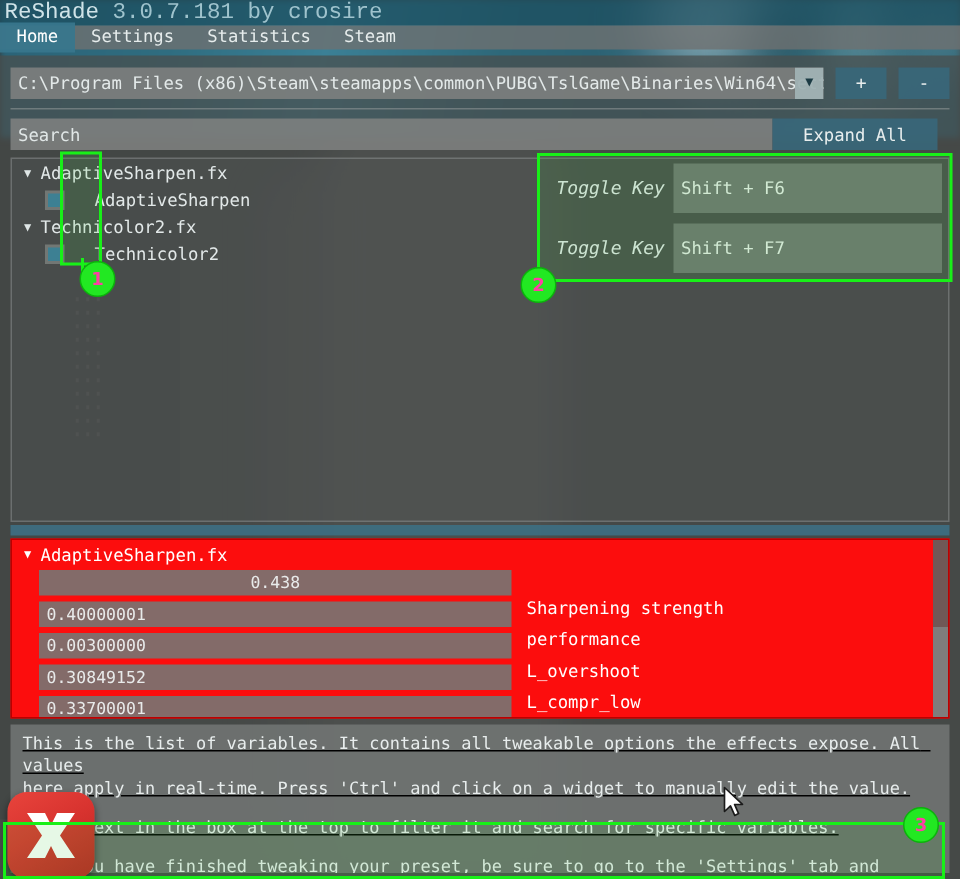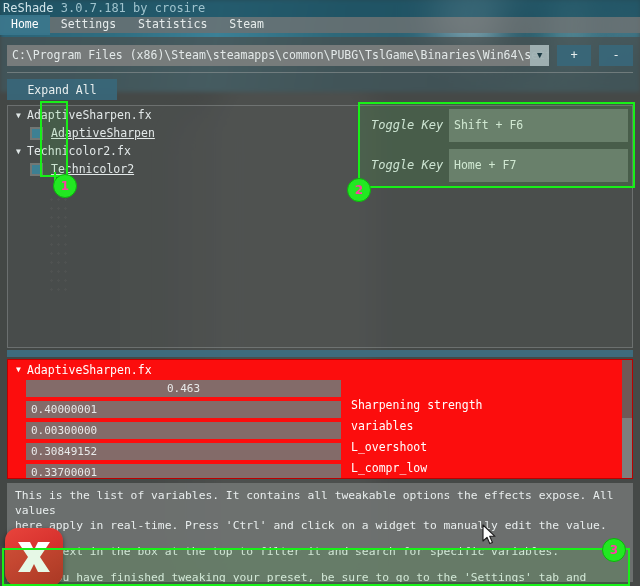--- a/index.html
+++ b/index.html
@@ -28,22 +28,22 @@
   .fig-arm{left:175px;top:110px;width:70px;height:470px;background:#4a4a47;opacity:.9;border-radius:40px;}
   .fig-head{left:250px;top:-10px;width:90px;height:90px;background:#5c5c58;opacity:.6;border-radius:50%;}
   .wall-l{left:0px;top:40px;width:120px;height:546px;background:#333432;opacity:.8;}
   .wall-l2{left:108px;top:40px;width:40px;height:546px;background:#444542;opacity:.7;}
   .dots{position:absolute;left:48px;top:195px;width:22px;height:100px;opacity:.22;
         background-image:radial-gradient(#cfcfcf 1px,transparent 1.2px);
         background-size:7px 9px;filter:blur(.4px);}
 
   
   .titlebar{position:absolute;left:0;top:0;width:640px;height:17px;
-    background:rgba(28,78,94,.72);color:#cfe3e8;font-size:12px;line-height:17px;padding-left:3px;
-    box-sizing:border-box;white-space:nowrap;}
+    background:rgba(28,78,94,.72);color:#cfe3e8;font-size:15px;line-height:17px;padding-left:3px;
+    box-sizing:border-box;white-space:nowrap;font-family:Liberation Mono, monospace;}
   .titlebar .ver{color:#9fc3cd;}
 
   
   .menubar{position:absolute;left:0;top:17px;width:640px;height:16px;
     background:rgba(110,113,112,.80);display:flex;align-items:center;box-sizing:border-box;}
   .tab{font-size:11.5px;color:#e6ecec;padding:3px 11px 4px 11px;line-height:13px;}
   .tab.active{background:rgba(56,118,140,.95);color:#ffffff;}
 
   
   .body{position:absolute;left:0;top:37px;width:640px;height:549px;
@@ -71,21 +71,21 @@
   
   .techlist{position:absolute;left:7px;top:68px;width:626px;height:243px;
     background:rgba(86,90,89,.30);border:1px solid rgba(150,155,155,.45);box-sizing:border-box;}
   .tech-row{display:flex;align-items:center;height:18px;padding-left:8px;}
   .arrow{color:#dfe6e6;font-size:8px;width:11px;}
   .techname{color:#e2e8e8;font-size:11.5px;}
   .child{display:flex;align-items:center;height:18px;padding-left:22px;}
   .cbox{width:13px;height:13px;background:rgba(150,155,152,.55);
         display:flex;align-items:center;justify-content:center;box-sizing:border-box;}
   .cbox i{display:block;width:9px;height:9px;background:#3d8093;}
-  .childname{color:#e2e8e8;font-size:11.5px;margin-left:8px;text-decoration:underline;}
+  .childname{color:#e2e8e8;font-size:11.5px;margin-left:20px;}
 
   
   .tkcol{position:absolute;left:363px;top:10px;width:257px;}
   .tkrow{display:flex;align-items:center;height:18px;margin-bottom:22px;}
   .tklabel{color:#e2e8e8;font-size:12px;width:78px;font-style:italic;}
   .tkfield{flex:1;height:33px;background:rgba(150,158,152,.50);display:flex;align-items:center;}
   .tkval{font-size:11.5px;color:#e7eee9;padding-left:5px;}
 
   
   .hscroll{position:absolute;left:7px;top:313px;width:626px;height:7px;background:rgba(60,72,76,.8);}
@@ -101,21 +101,21 @@
   .var-widget{width:315px;height:17px;background:rgba(120,115,113,.92);display:flex;align-items:center;box-sizing:border-box;}
   .var-widget.center{justify-content:center;}
   .var-num{font-size:11px;color:#e8eaea;padding-left:5px;}
   .var-widget.center .var-num{padding-left:0;}
   .var-label{color:#ffffff;font-size:11.5px;margin-left:10px;margin-top:32px;}
   .vscroll{position:absolute;right:0;top:0;width:10px;height:118px;background:rgba(96,96,94,.9);}
   .vscroll i{display:block;width:10px;height:60px;background:rgba(128,128,126,.95);margin-top:58px;}
 
   
   .help{position:absolute;left:7px;top:446px;width:626px;height:99px;
-    background:rgba(118,121,120,.80);box-sizing:border-box;padding:5px 0 0 8px;overflow:hidden;}
+    background:rgba(118,121,120,.80);box-sizing:border-box;padding:5px 0 0 8px;overflow:hidden;text-decoration:underline;}
   .help p{margin:0;font-size:11.3px;line-height:15px;color:#e8eded;white-space:pre-wrap;}
   .help .gap{height:11px;}
 
   
   .anno{position:absolute;inset:0;pointer-events:none;}
   .abox{position:absolute;border:2px solid #18f018;box-sizing:border-box;background:rgba(60,200,60,.13);}
   .aline{position:absolute;background:#18f018;}
   .amark{position:absolute;width:22px;height:22px;border-radius:50%;background:#22e822;
     border:1px solid #0bb40b;color:#ff3ea5;font-size:12px;font-weight:bold;
     display:flex;align-items:center;justify-content:center;
@@ -171,20 +171,23 @@
         <span class="pathtext">C:\Program Files (x86)\Steam\steamapps\common\PUBG\TslGame\Binaries\Win64\settings.ir</span>
         <span class="pathcaret">▼</span>
       </div>
       <div class="sqbtn">+</div>
       <div class="sqbtn">-</div>
     </div>
 
     <div class="hr"></div>
 
     <div class="searchrow">
+      <div class="searchbox">
+        <span class="searchph">Search</span>
+      </div>
       <div class="expandbtn">Expand All</div>
     </div>
 
     <div class="techlist">
 
       <div class="tech-row">
         <span class="arrow">▼</span>
         <span class="techname">AdaptiveSharpen.fx</span>
       </div>
       <div class="child">
@@ -208,49 +211,49 @@
       <div class="tkcol">
         <div class="tkrow">
           <span class="tklabel">Toggle Key</span>
           <span class="tkfield">
             <span class="tkval">Shift + F6</span>
           </span>
         </div>
         <div class="tkrow">
           <span class="tklabel">Toggle Key</span>
           <span class="tkfield">
-            <span class="tkval">Home + F7</span>
+            <span class="tkval">Shift + F7</span>
           </span>
         </div>
       </div>
 
     </div>
 
     <div class="hscroll">
         <i></i>
       </div>
 
     <div class="varpanel">
       <div class="var-head">
         <span class="arrow">▼</span>
         <span class="t">AdaptiveSharpen.fx</span>
       </div>
 
       <div class="var-row">
         <span class="var-widget center">
-          <span class="var-num">0.463</span>
+          <span class="var-num">0.438</span>
         </span>
         <span class="var-label">Sharpening strength</span>
       </div>
 
       <div class="var-row">
         <span class="var-widget">
           <span class="var-num">0.40000001</span>
         </span>
-        <span class="var-label">variables</span>
+        <span class="var-label">performance</span>
       </div>
 
       <div class="var-row">
         <span class="var-widget">
           <span class="var-num">0.00300000</span>
         </span>
         <span class="var-label">L_overshoot</span>
       </div>
 
       <div class="var-row">

